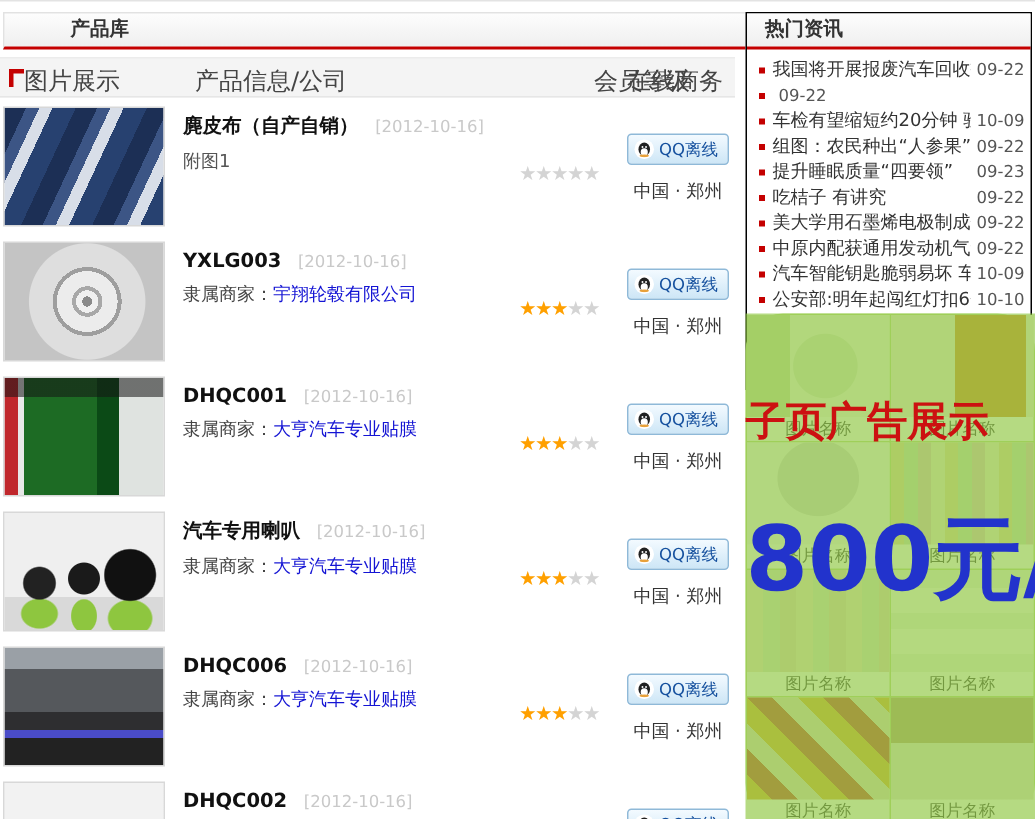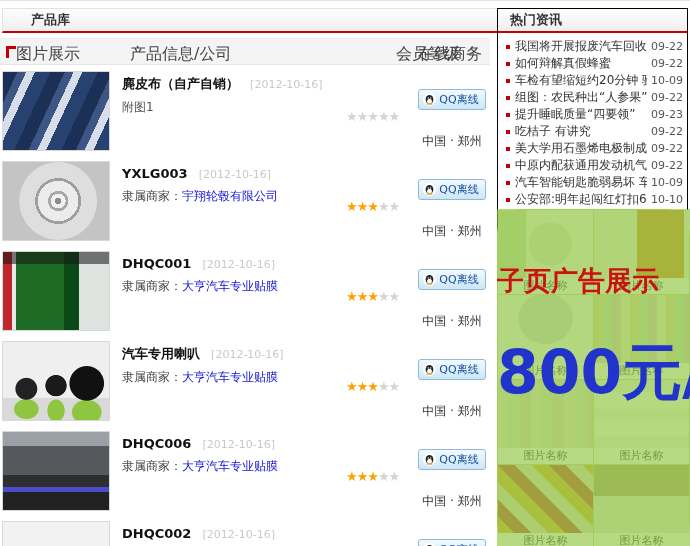--- a/index.html
+++ b/index.html
@@ -3,21 +3,21 @@
 <meta charset="utf-8">
 <style>
   html,body{margin:0;padding:0;background:#fff;}
   #stage{position:relative;width:690px;height:546px;background:#fff;overflow:hidden;
          font-family:"DejaVu Sans","Liberation Sans",sans-serif;border-top:1px solid #e3e3e3;}
 
   
   .left-col{position:absolute;left:0;top:0;width:490px;height:546px;}
   .sec-header{position:absolute;left:2px;top:7px;width:482px;height:22px;line-height:22px;
       background:linear-gradient(180deg,#fdfdfd,#efefef);border:1px solid #e2e2e2;
-      border-bottom:2px solid #c40000;font-size:13px;font-weight:bold;color:#333;padding-left:28px;}
+      border-bottom:2px solid #c40000;font-size:13px;font-weight:bold;color:#333;padding-left:44px;}
   .table-header{position:absolute;left:0;top:37px;width:490px;height:25px;background:#f4f4f4;
       border-top:1px solid #ececec;border-bottom:1px solid #e6e6e6;font-size:16px;color:#444;text-align:center;}
   .th{position:absolute;top:5px;}
   .th-img{left:16px;} .th-info{left:130px;} .th-level{left:352px;margin-left:44px;} .th-biz{left:418px;}
   .marker{position:absolute;left:6px;top:7px;width:7px;height:9px;
       border-left:3px solid #c40000;border-top:3px solid #c40000;}
 
   .row{position:absolute;left:0;width:490px;height:90px;}
   .thumb{position:absolute;left:2px;top:4px;width:106px;height:78px;border:1px solid #d8d8d8;
       cursor:pointer;}
@@ -28,21 +28,21 @@
   .p-merchant{font-size:12px;color:#444;margin-top:6px;}
   .p-merchant a{color:#1414d4;text-decoration:none;cursor:pointer;}
   .stars{position:absolute;left:346px;top:42px;width:78px;font-size:13px;letter-spacing:-1px;}
   .star-on{color:#ffa000;} .star-off{color:#d4d4d4;}
   .right-box{position:absolute;left:414px;top:22px;width:76px;text-align:center;}
   .qq-btn{display:inline-flex;align-items:center;gap:3px;padding:2px 6px 2px 4px;
       background:linear-gradient(180deg,#f3faff,#cde6f6);border:1px solid #8fb9d8;border-radius:3px;
       font-size:11px;color:#15509e;cursor:pointer;}
   .qq-ico{display:inline-flex;width:13px;height:13px;background:#fff;border-radius:50%;
       align-items:center;justify-content:center;}
-  .loc{margin-top:23px;font-size:12px;color:#333;}
+  .loc{margin-top:9px;font-size:12px;color:#333;}
 
   
   .t1{background:repeating-linear-gradient(115deg,#1c2f55 0 13px,#3c5585 13px 21px,#d8dee8 21px 29px,#274170 29px 43px);}
   .t2{background:radial-gradient(circle at 52% 50%,#8a8a8a 0 5%,#f0f0f0 5% 11%,#a8a8a8 11% 15%,#ececec 15% 30%,#9e9e9e 30% 34%,#dedede 34% 57%,#c4c4c4 58% 100%);}
   .t3{background:linear-gradient(180deg,rgba(20,20,20,.55) 0 16%,transparent 16%),
       linear-gradient(90deg,#c0272c 0 9px,#e8e8e8 9px 13px,#1d6b24 13px 58%,#0b4a16 58% 72%,#dfe3e0 72% 100%);}
   .t4{background:radial-gradient(circle at 22% 60%,#222 0 11%,transparent 12%),
       radial-gradient(circle at 50% 56%,#1a1a1a 0 15%,transparent 16%),
       radial-gradient(circle at 79% 53%,#111 0 18%,transparent 19%),
       radial-gradient(ellipse at 22% 86%,#8ec63f 0 10%,transparent 11%),
@@ -278,21 +278,20 @@
     <div class="news-header">热门资讯</div>
     <div class="news-list">
   <div class="news-item">
     <span class="bullet"></span>
     <span class="news-text">我国将开展报废汽车回收拆解</span>
     <span class="news-date">09-22</span>
   </div>
 
   <div class="news-item">
     <span class="bullet"></span>
-    <span class="news-text">如何辩解真假蜂蜜</span>
     <span class="news-date">09-22</span>
   </div>
 
   <div class="news-item">
     <span class="bullet"></span>
     <span class="news-text">车检有望缩短约20分钟 验车将</span>
     <span class="news-date">10-09</span>
   </div>
 
   <div class="news-item">

